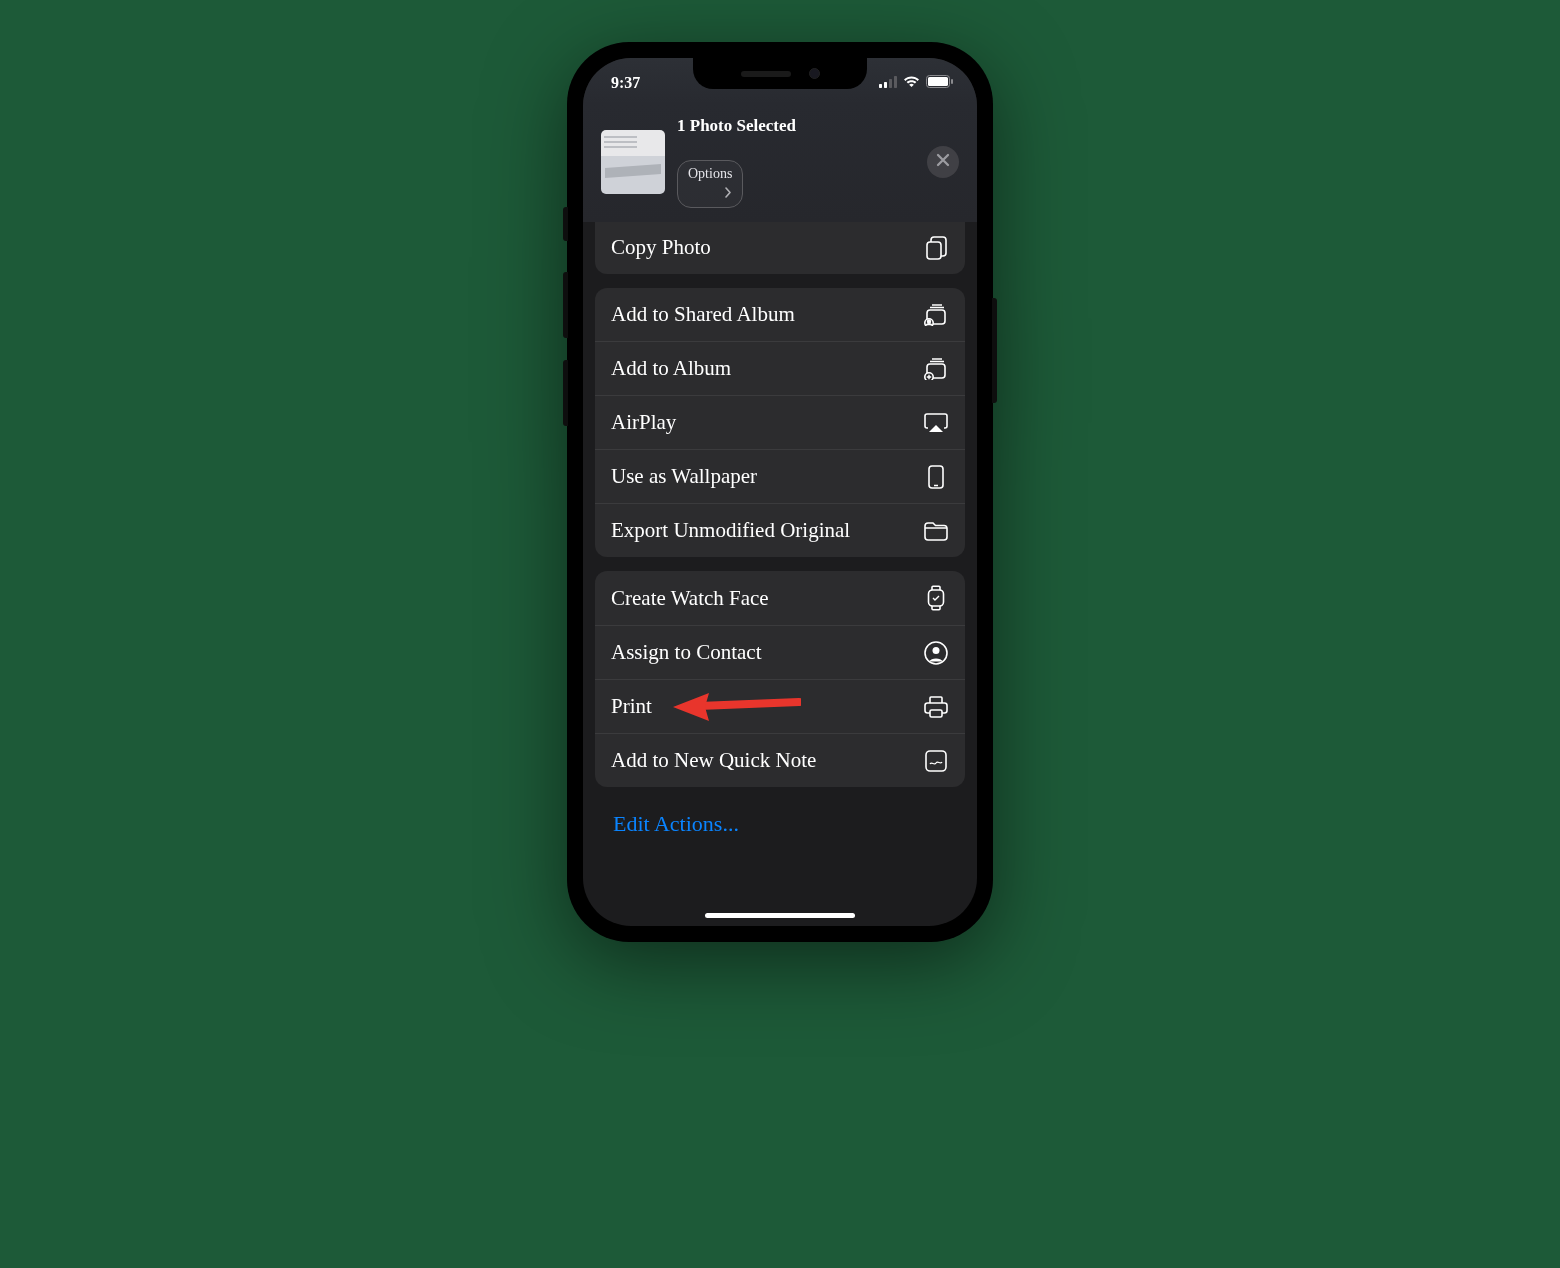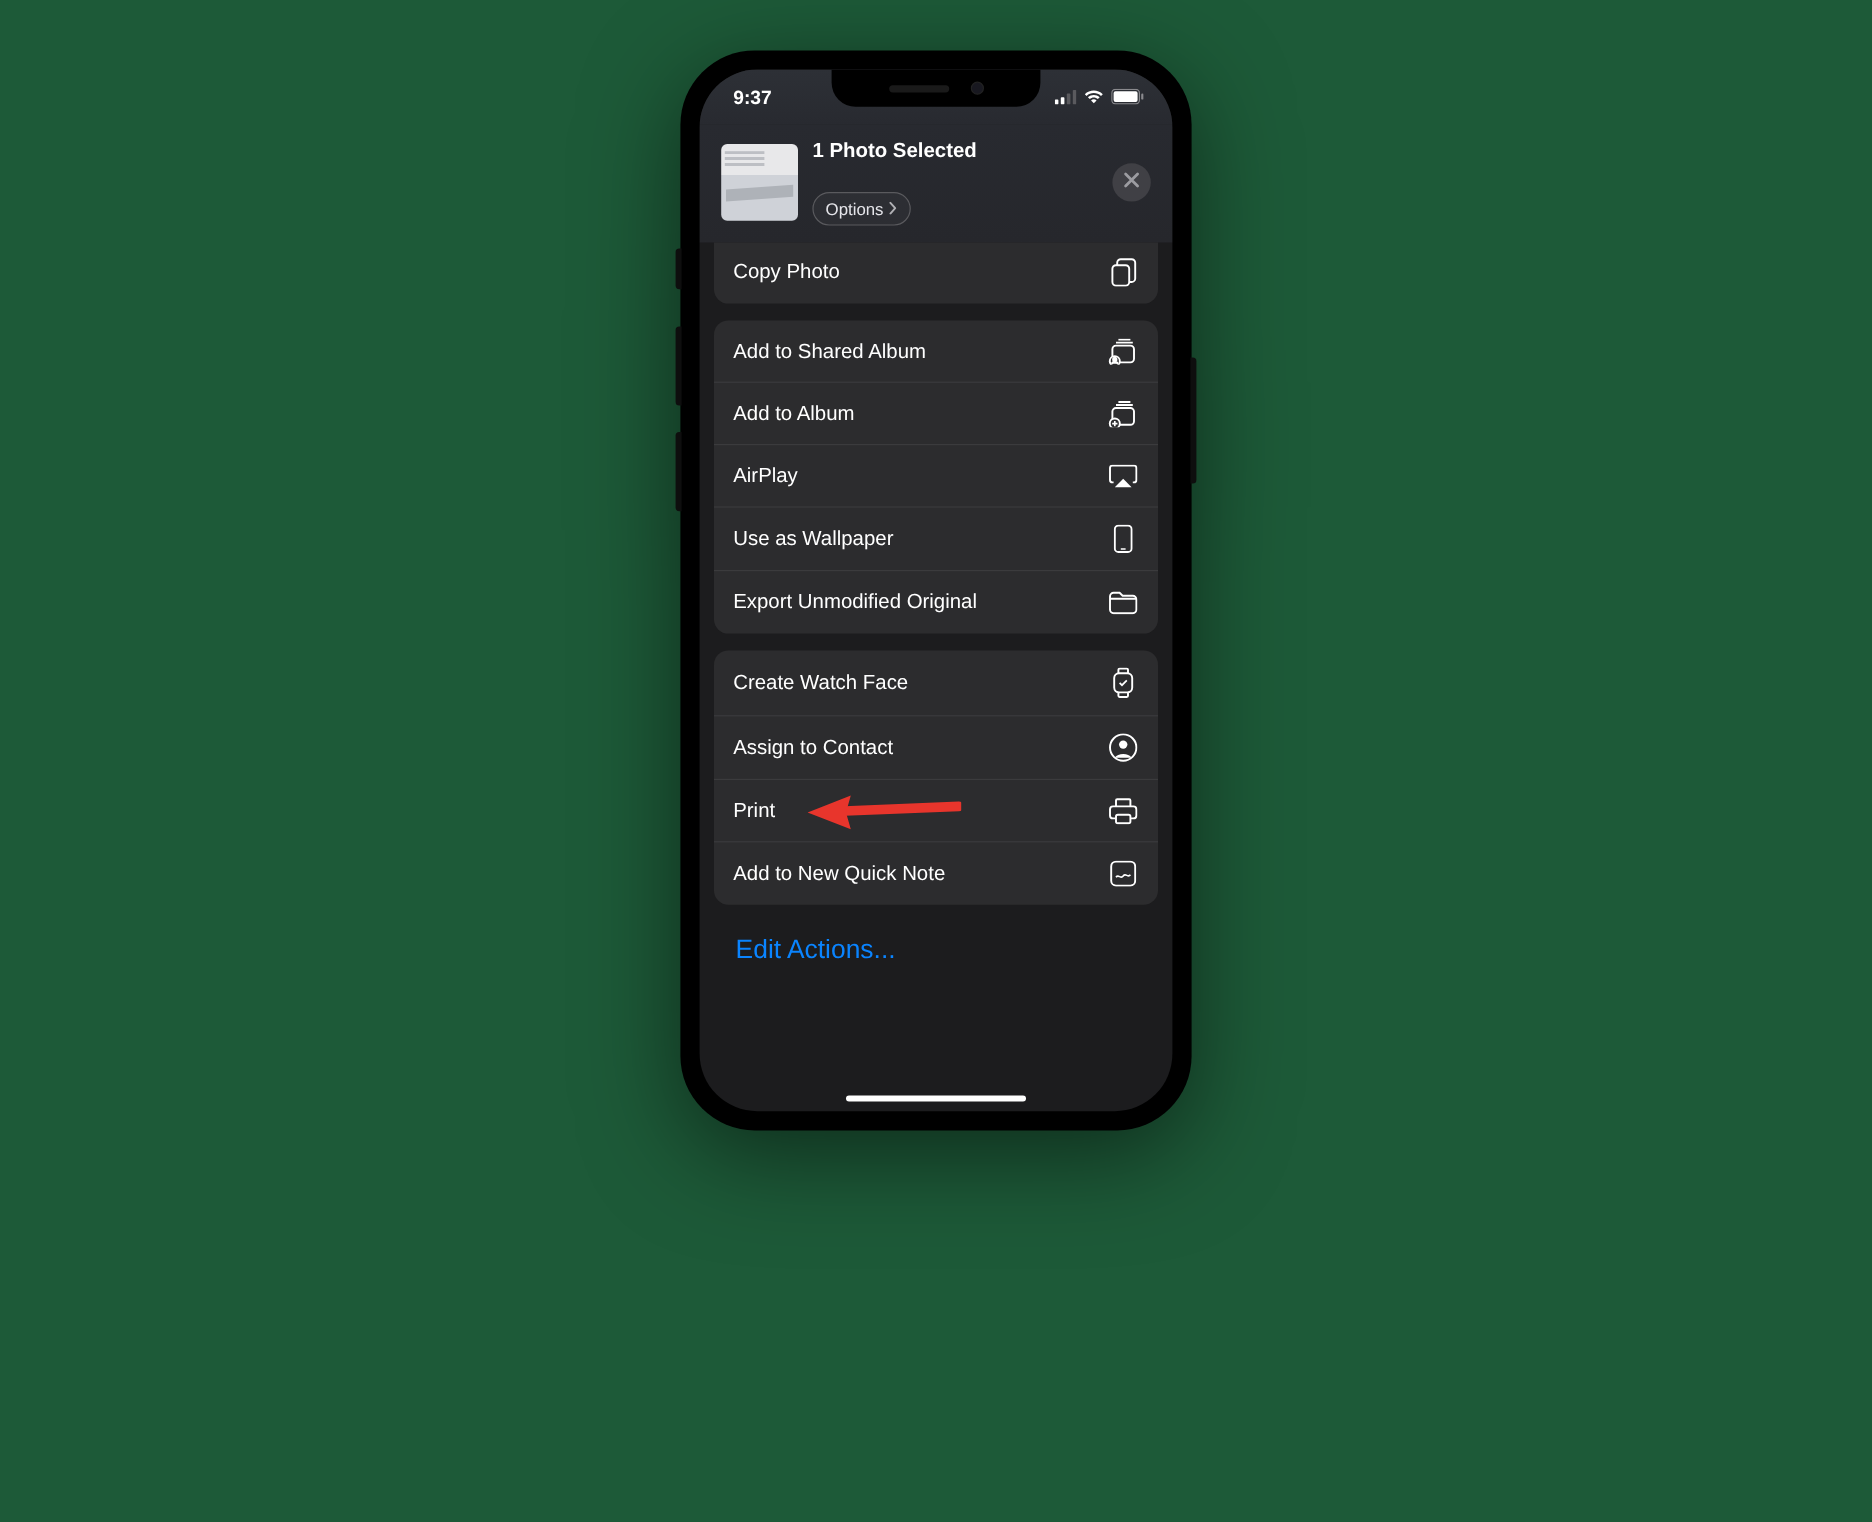--- a/index.html
+++ b/index.html
@@ -32,20 +32,21 @@
     background:#000;
     border-radius:52px;
     padding:4px;
   }
   .screen {
     width:100%; height:100%;
     background:#1c1c1e;
     border-radius:48px;
     overflow:hidden;
     position:relative;
+    font-family:Liberation Serif, serif;
   }
   .notch {
     position:absolute; top:0; left:50%; transform:translateX(-50%);
     width:174px; height:31px;
     background:#000;
     border-radius: 0 0 20px 20px;
     z-index:10;
     display:flex; align-items:center; justify-content:center;
   }
   .notch .speaker { width:50px; height:6px; background:#1a1a1a; border-radius:3px; margin-right:18px;}
@@ -83,20 +84,21 @@
   }
   .sheet-titles { flex:1; color:#fff; }
   .sheet-title { font-size:17px; font-weight:600; margin-bottom:24px; }
   .options-pill {
     display:inline-flex; align-items:flex-end; gap:4px;
     padding: 5px 10px;
     font-size:14px; color:#e5e5ea;
     border:0.8px solid #5a5a5e;
     border-radius:14px;
     background: rgba(255,255,255,0.03);
+    flex-direction: column;
   }
   .close-btn {
     width:32px; height:32px; border-radius:50%;
     background:#404045;
     display:flex; align-items:center; justify-content:center;
   }
   .content {
     padding: 0 12px 12px 12px;
     overflow:hidden;
   }
@@ -108,21 +110,21 @@
   }
   .group.cut-top { border-top-left-radius:0; border-top-right-radius:0; margin-top:-1px;}
   .row {
     display:flex; align-items:center; justify-content:space-between;
     padding: 14px 16px;
     min-height:52px;
     border-bottom: 0.6px solid #3b3b3d;
     position:relative;
   }
   .row:last-child { border-bottom:none; }
-  .row-label { color:#fff; font-size:17px; }
+  .row-label { color:#fff; font-size:21px; }
   .row-icon { width:26px; display:flex; justify-content:center; color:#fff; }
   .row-icon svg { stroke:#fff; }
   .edit-link {
     display:block;
     padding: 10px 18px 0 18px;
     color:#0a84ff;
     font-size:22px;
   }
   .home-indicator {
     position:absolute; bottom:8px; left:50%; transform:translateX(-50%);

